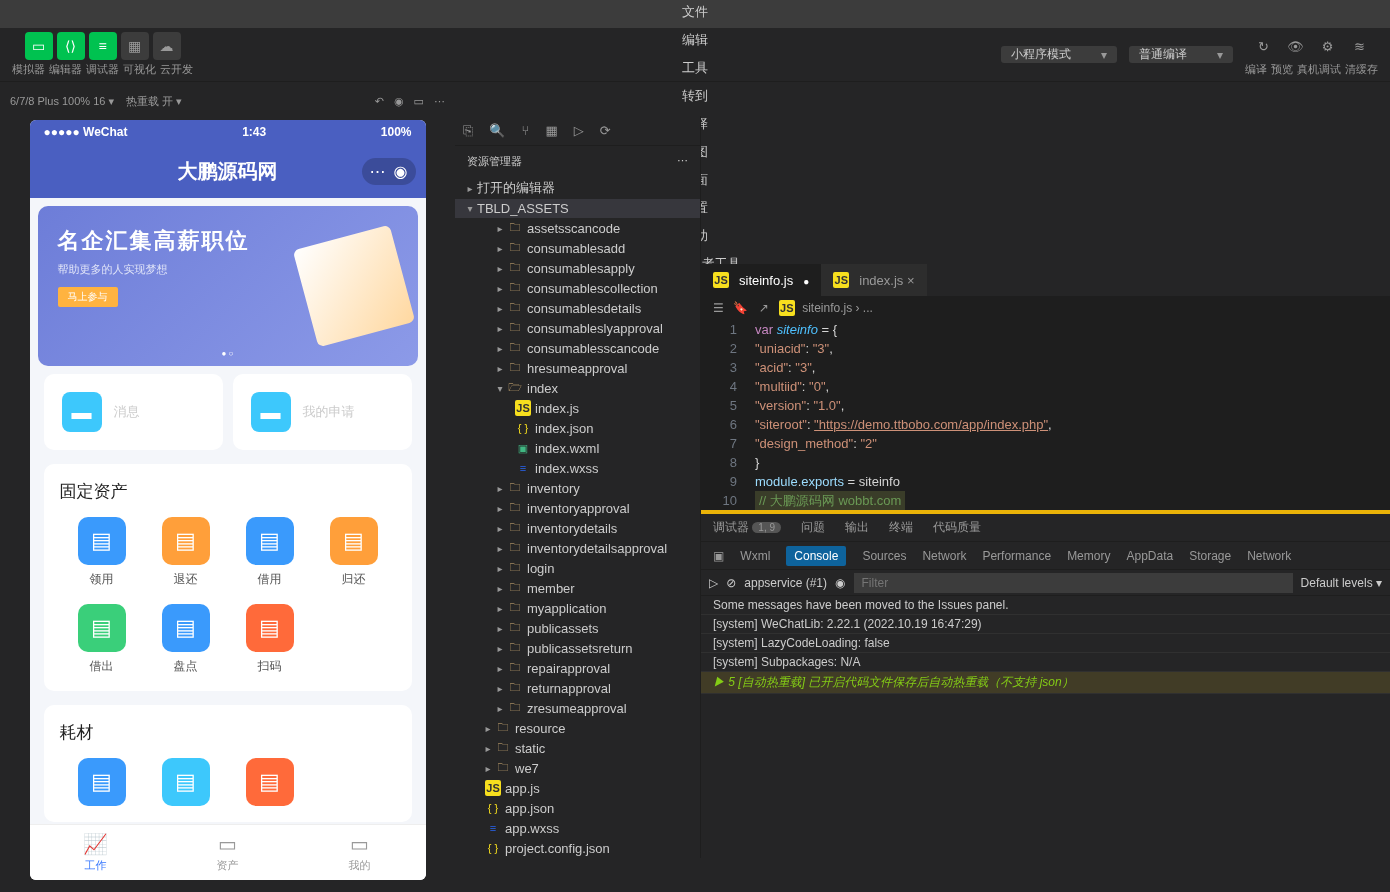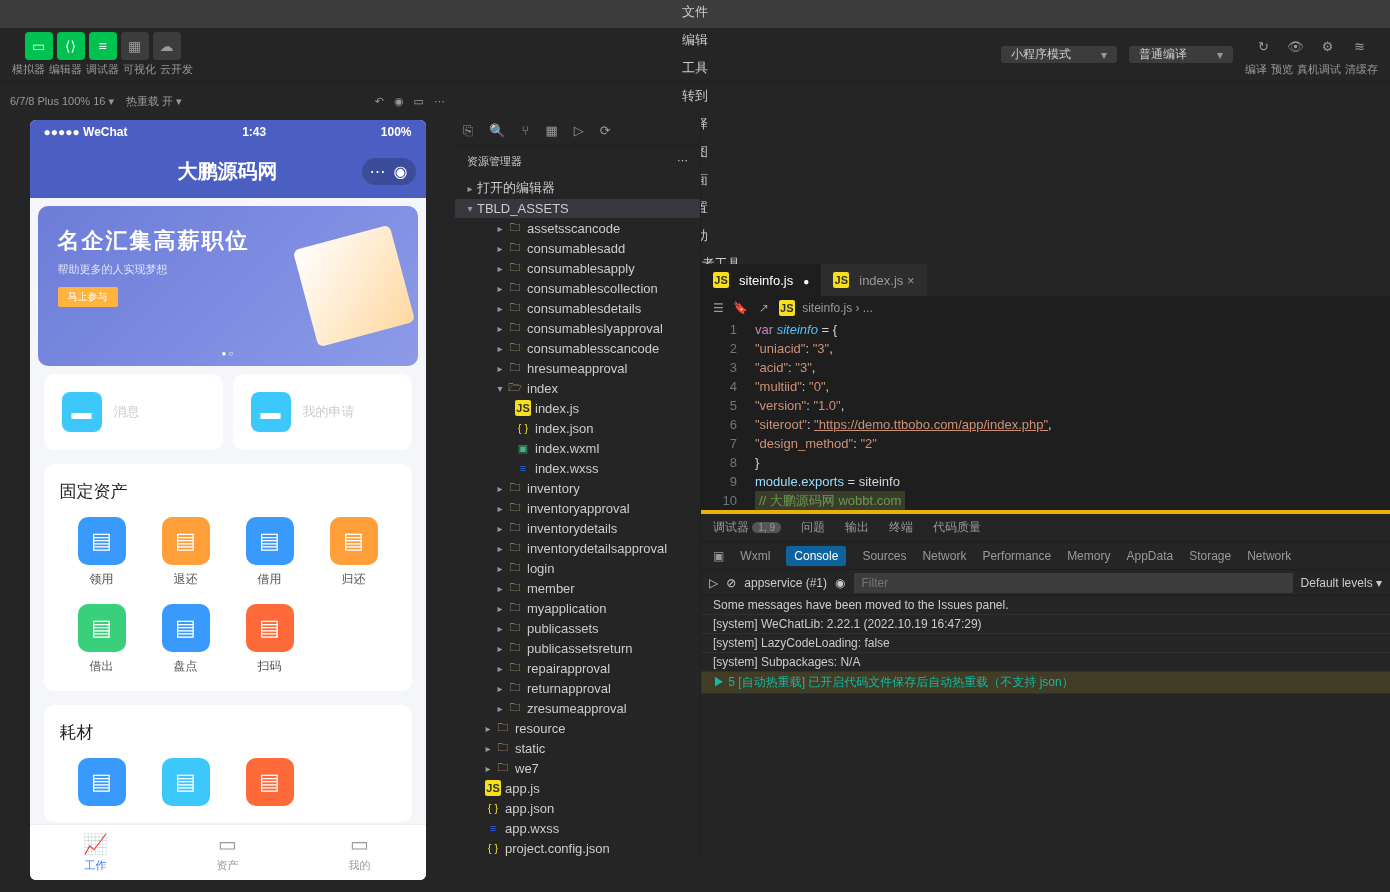--- a/index.html
+++ b/index.html
@@ -71,21 +71,21 @@
 .k { color:#c586c0; } .s { color:#ce9178; } .p { color:#9cdcfe; } .n { color:#d4d4d4; } .c { color:#6a9955; } .v { color:#4fc1ff;font-style:italic; } .u { color:#ce9178; text-decoration:underline; }
 .devtools { height:200px; background:#252526; border-top:4px solid #eab308; display:flex; flex-direction:column; }
 .dt-tabs { height:28px; display:flex; align-items:center; padding:0 12px; gap:20px; font-size:12px; color:#999; border-bottom:1px solid #1e1e1e; }
 .dt-tabs .badge { background:#555; padding:0 6px; border-radius:8px; font-size:10px; }
 .dt-sub { height:28px; display:flex; align-items:center; padding:0 12px; gap:16px; font-size:12px; color:#999; border-bottom:1px solid #1e1e1e; }
 .dt-sub .active { color:#fff; background:#0e639c; padding:3px 8px; border-radius:2px; }
 .dt-filter { height:26px; display:flex; align-items:center; padding:0 8px; gap:8px; font-size:12px; border-bottom:1px solid #1e1e1e; }
 .dt-filter input { background:#3c3c3c; border:none; color:#bef264; padding:3px 8px; flex:1; font-size:12px; }
 .console { flex:1; overflow-y:auto; font-family:Consolas,monospace; font-size:12px; }
 .con-line { padding:2px 12px; border-bottom:1px solid #303030; color:#ccc; }
-.con-line.warn { background:#413c26; color:#14b8a6; }
+.con-line.warn { background:#413c26; color:#84cc16;font-style:italic; }
 </style>
 </head>
 <body>
 
 <div class="menubar">
   <span>文件</span>
     <span>编辑</span>
     <span>工具</span>
     <span>转到</span>
     <span>选择</span>

